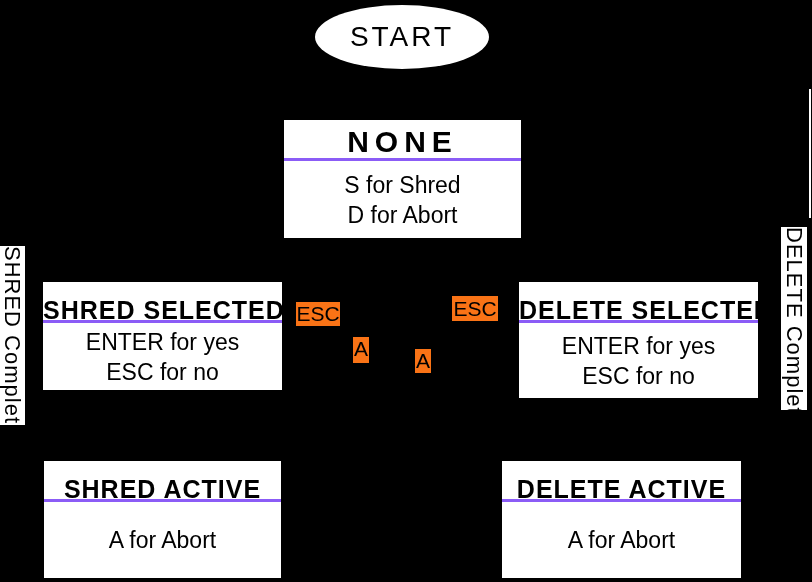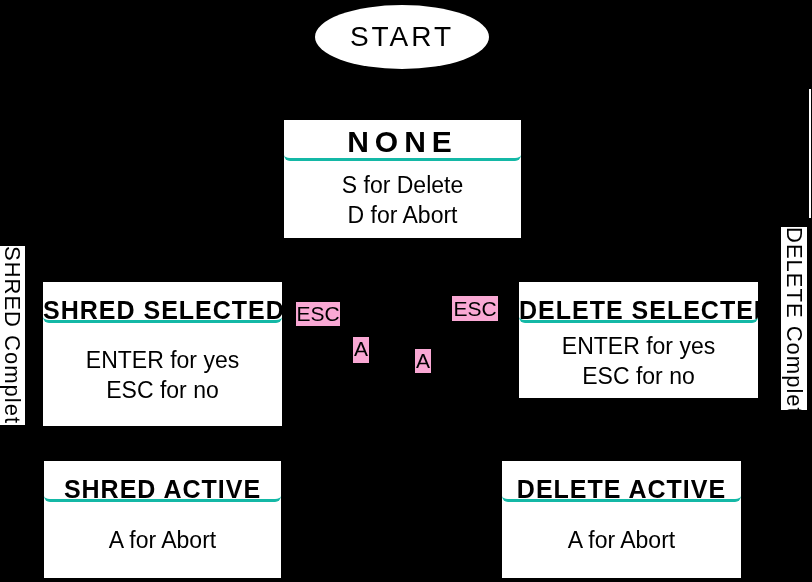--- a/index.html
+++ b/index.html
@@ -11,37 +11,36 @@
   
   .start{
     left:315px;top:5px;width:174px;height:64px;border-radius:50%;
     display:flex;align-items:center;justify-content:center;
     font-size:28px;letter-spacing:3px;
   }
   
   .record{display:flex;flex-direction:column;box-sizing:border-box;}
   .record-title{
     font-weight:bold;text-align:center;white-space:nowrap;overflow:hidden;
-    border-bottom:3px solid #14b8a6;
-    border-radius:6px;
+    border-bottom:3px solid #8b5cf6;
   }
   .state-title{height:38px;line-height:56px;font-size:25px;letter-spacing:1px;}
   .none-title{height:38px;line-height:44px;font-size:30px;letter-spacing:6px;}
   .record-body{
     flex:1;display:flex;flex-direction:column;justify-content:center;
     text-align:center;font-size:23px;line-height:30px;
   }
   #none{left:284px;top:120px;width:237px;height:118px;}
-  #shred-selected{left:43px;top:282px;width:239px;height:144px;justify-content:flex-end;}
+  #shred-selected{left:43px;top:282px;width:239px;height:108px;justify-content:flex-end;}
   #delete-selected{left:519px;top:282px;width:239px;height:116px;}
   #shred-active{left:44px;top:461px;width:237px;height:117px;}
   #delete-active{left:502px;top:461px;width:239px;height:117px;}
   
   .edge-label{
-    position:absolute;background:#f9a8d4;display:flex;align-items:center;
+    position:absolute;background:#f97316;display:flex;align-items:center;
     justify-content:center;font-size:21px;white-space:nowrap;overflow:hidden;
   }
   #esc-left{left:296px;top:302px;width:44px;height:24px;}
   #esc-right{left:452px;top:296px;width:46px;height:25px;}
   #a-left{left:353px;top:337px;width:16px;height:26px;align-items:flex-start;line-height:24px;}
   #a-right{left:415px;top:349px;width:16px;height:24px;}
   
   .vlabel{
     position:absolute;background:#ffffff;writing-mode:vertical-rl;
     text-align:center;font-size:22px;letter-spacing:1px;white-space:nowrap;
@@ -57,21 +56,21 @@
 
 <div class="canvas">
 
   <div class="node start">
     <span>START</span>
   </div>
 
   <div class="node record" id="none">
     <div class="record-title none-title">NONE</div>
     <div class="record-body">
-      <div>S for Delete</div>
+      <div>S for Shred</div>
       <div>D for Abort</div>
     </div>
   </div>
 
   <div class="node record" id="shred-selected">
     <div class="record-title state-title">SHRED SELECTED</div>
     <div class="record-body">
       <div>ENTER for yes</div>
       <div>ESC for no</div>
     </div>

